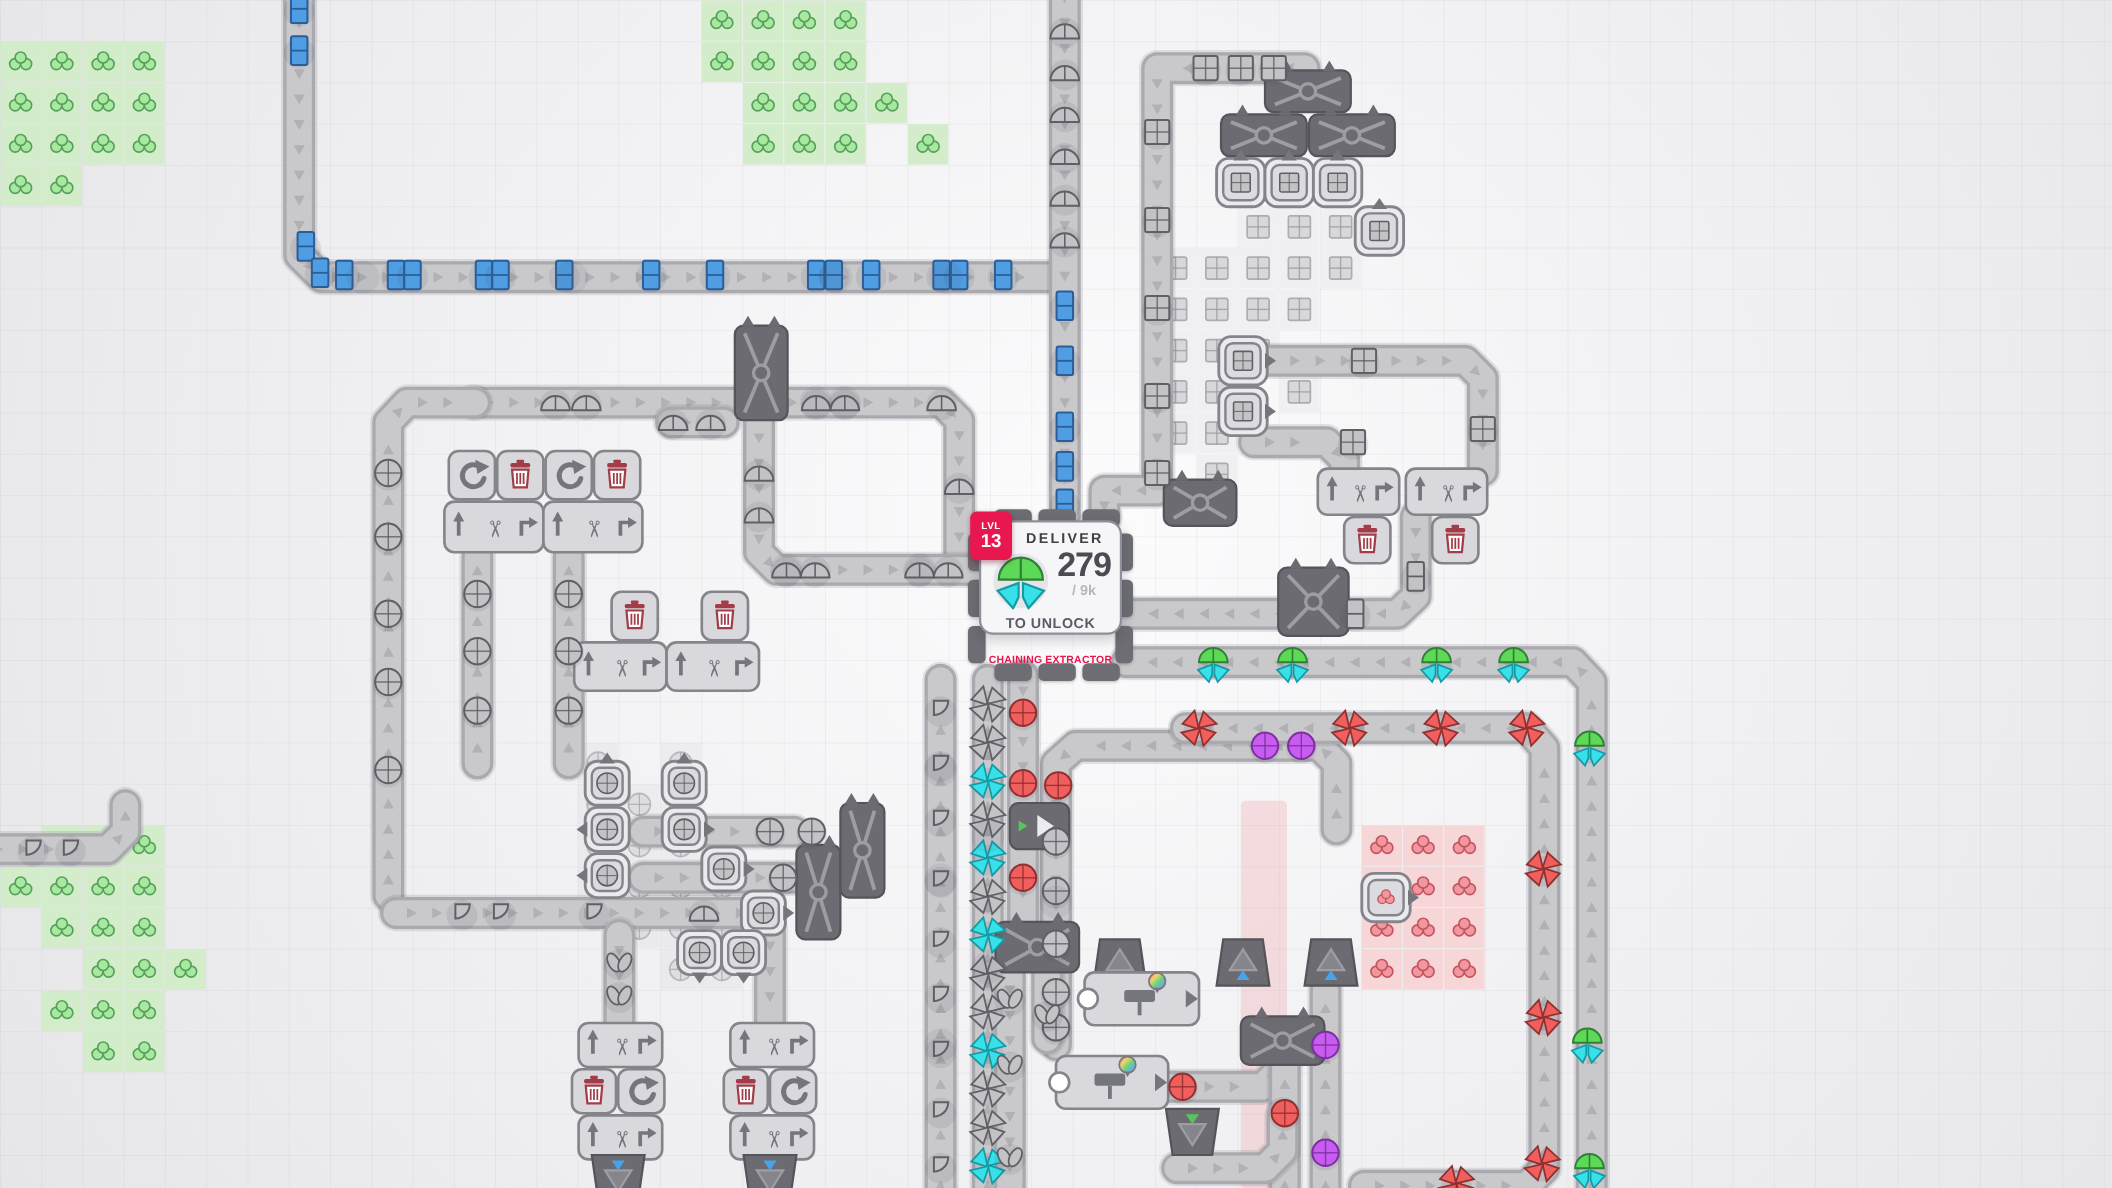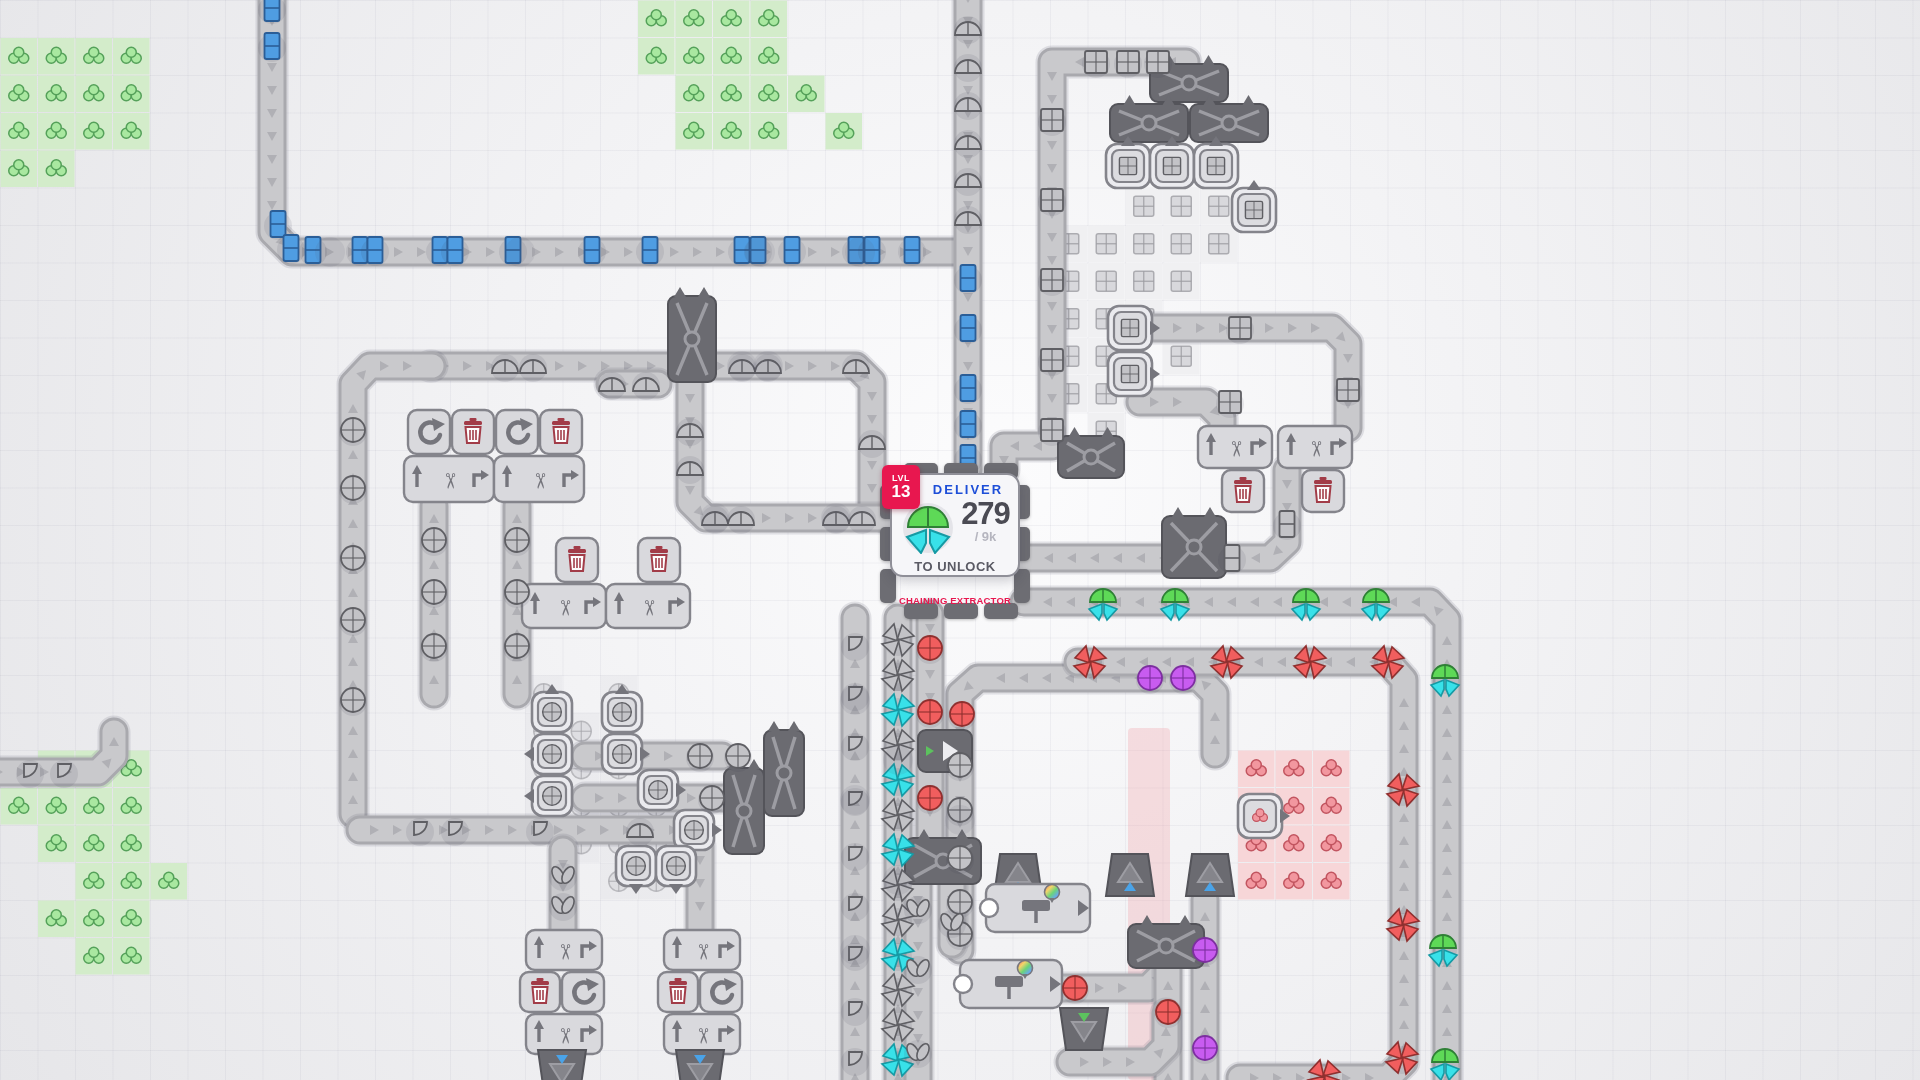--- a/index.html
+++ b/index.html
@@ -15,21 +15,21 @@
   
   .hub-card{position:absolute;left:890px;top:473px;width:130px;height:104px;
     background:#f6f6f9;border:2.5px solid #8f8f98;border-radius:13px;
     box-shadow:0 4px 12px rgba(40,40,60,.22);z-index:6;box-sizing:border-box;}
   .hub-badge{position:absolute;left:-10px;top:-10px;width:38px;height:44px;background:#e8174f;
     border-radius:6px;color:#fff;display:flex;flex-direction:column;align-items:center;
     justify-content:center;font-weight:bold;box-shadow:0 2px 5px rgba(120,10,40,.4);}
   .hub-badge .lvl{font-size:9px;letter-spacing:.5px;line-height:1.2;}
   .hub-badge .num{font-size:17px;line-height:1.05;}
   .hub-deliver{margin-top:7px;padding-left:26px;text-align:center;font-size:13px;font-weight:bold;
-    color:#1d4ed8;letter-spacing:2px;}
+    color:#404040;letter-spacing:2px;}
   .hub-row{display:flex;align-items:flex-start;justify-content:center;gap:5px;margin-top:1px;}
   .hub-nums{display:flex;flex-direction:column;align-items:center;}
   .hub-count{font-size:31px;font-weight:800;color:#4b4b54;line-height:1;letter-spacing:-1px;}
   .hub-target{font-size:13px;font-weight:bold;color:#b5b5bf;line-height:1.2;}
   .hub-unlock{text-align:center;font-size:13px;font-weight:bold;color:#5b5b65;margin-top:5px;letter-spacing:.5px;}
   .hub-reward{text-align:center;font-size:9.5px;font-weight:bold;color:#e8174f;margin-top:21px;letter-spacing:.2px;}
   .hub-tab{position:absolute;background:#6d6d73;border-radius:5px;z-index:5;box-shadow:0 1px 3px rgba(0,0,0,.25);}
 </style>
 </head>
 <body>

